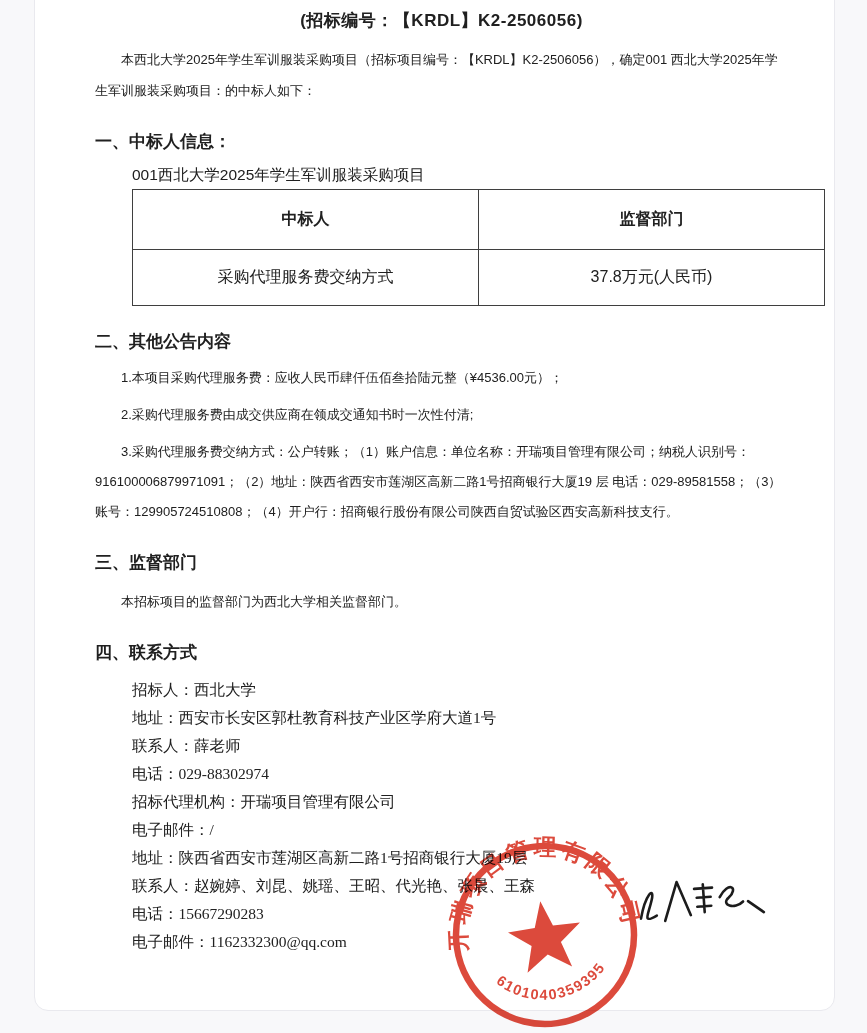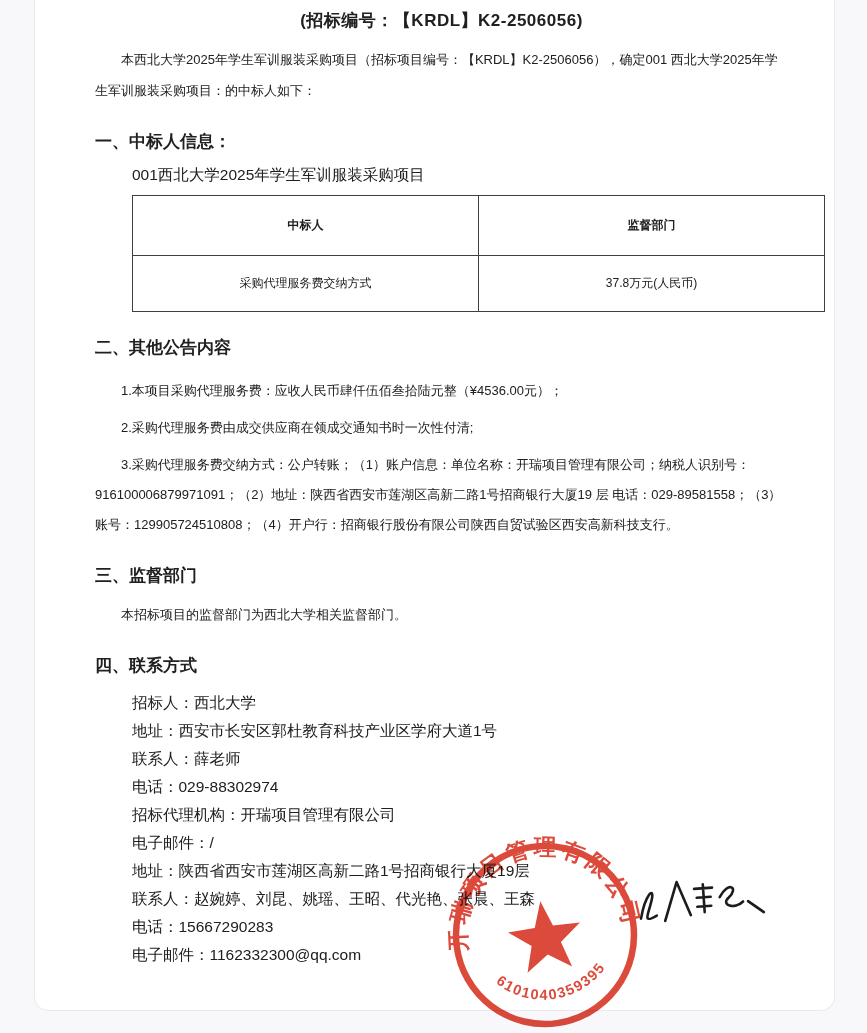--- a/index.html
+++ b/index.html
@@ -44,43 +44,44 @@
     margin-top: 24px;
   }
 
   .subtitle {
     font-size: 15.5px;
     margin-top: 12px;
     padding-left: 37px;
   }
 
   table.award-table {
-    margin-top: 9px;
+    margin-top: 3px;
     margin-left: 37px;
     width: 693px;
     border-collapse: collapse;
-    font-size: 12px;
+    font-size: 16px;
   }
   table.award-table th, table.award-table td {
     border: 1.6px solid #3f3f3f;
     text-align: center;
     width: 50%;
   }
   table.award-table th { height: 60px; font-weight: bold; }
   table.award-table td { height: 56px; font-weight: normal; }
 
   .sec2 p.body-par { margin-top: 7px; line-height: 30px; }
-  .sec2 { margin-top: 17px; }
+  .sec2 { margin-top: 10px; }
 
   .contact-line {
     font-size: 15.5px;
     line-height: 28px;
     padding-left: 37px;
     text-indent: 0;
     margin-top: 0;
+    font-family: Liberation Serif, serif;
   }
   .contact-block { margin-top: 12px; }
 
   .seal {
     position: absolute;
     left: 445px; top: 835px;
     width: 200px; height: 200px;
     z-index: 3;
     opacity: 0.92;
     mix-blend-mode: multiply;

